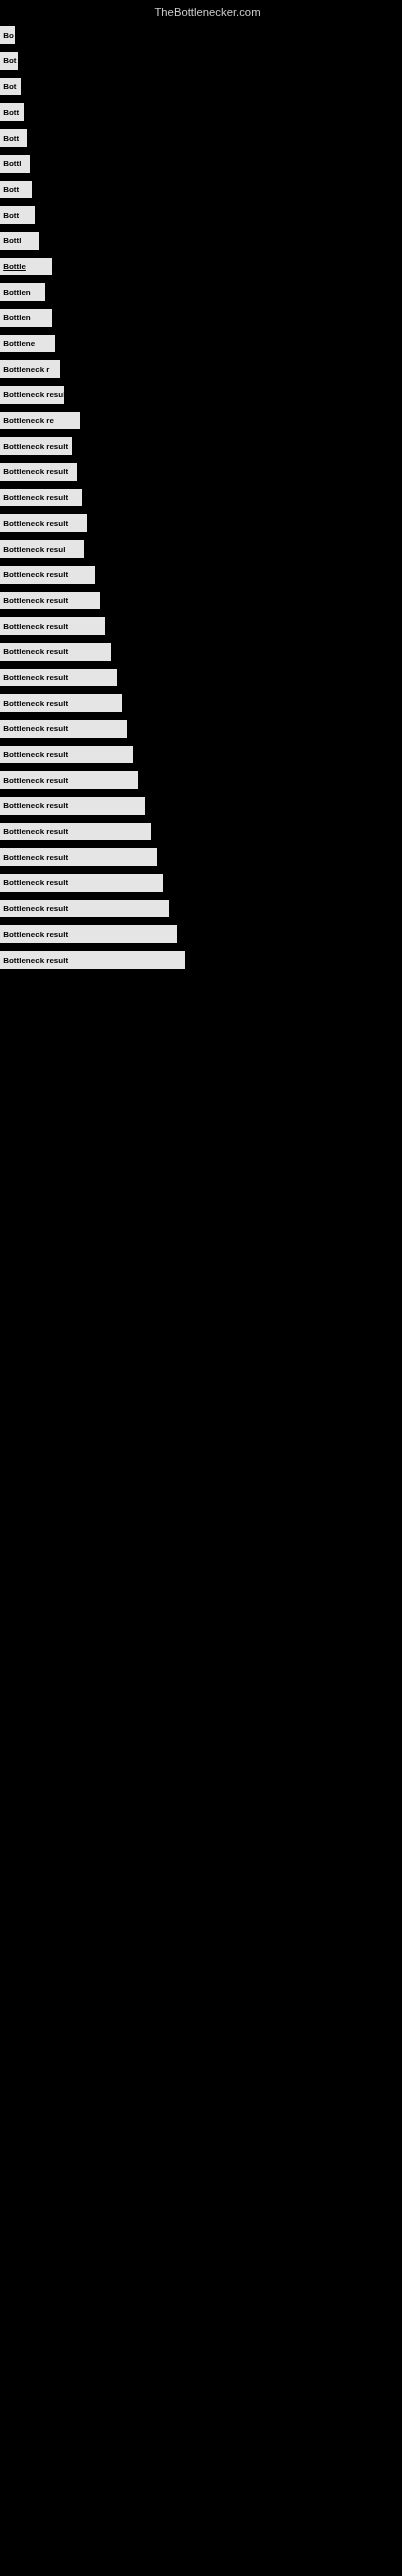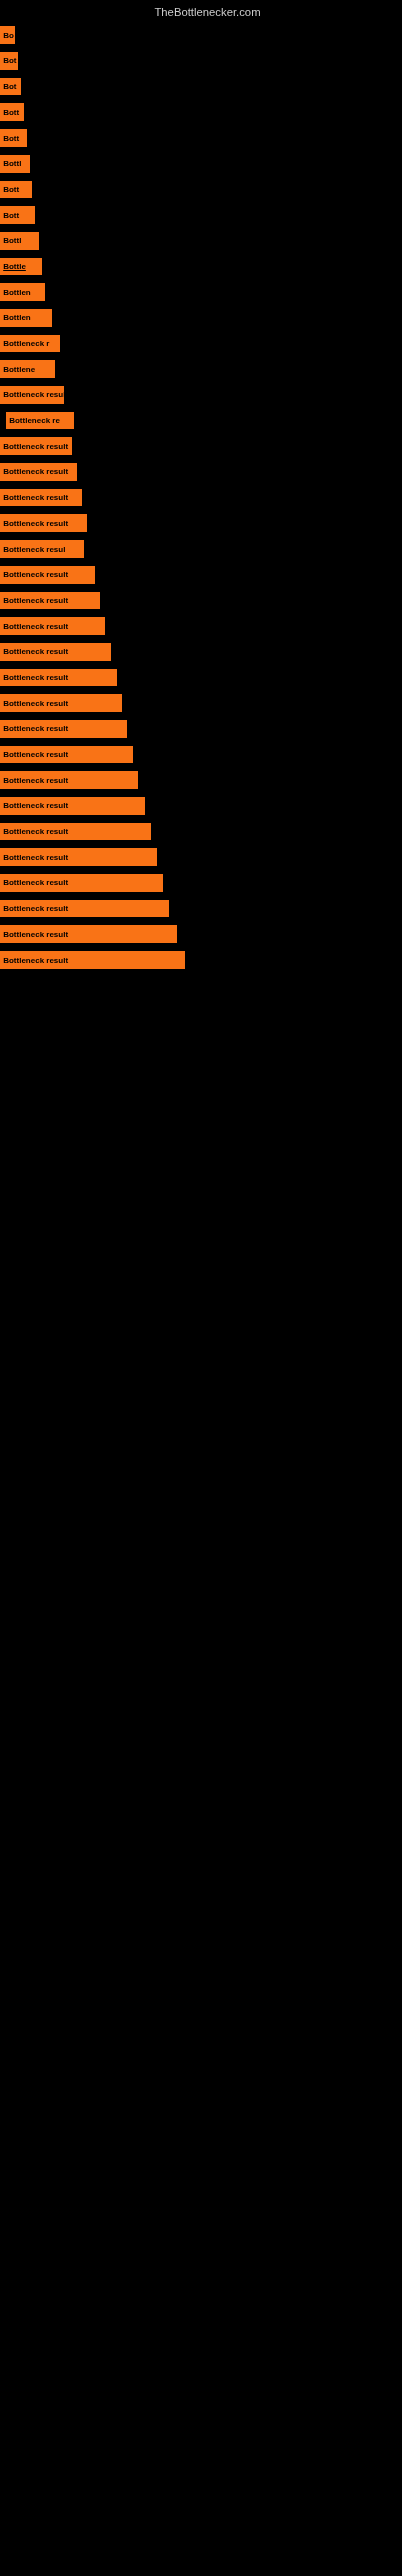--- a/index.html
+++ b/index.html
@@ -35,21 +35,21 @@
     }
 
     .bar-row {
       display: flex;
       align-items: center;
       margin-bottom: 3.2px;
       height: 22.5px;
     }
 
     .bar {
-      background-color: #f97316;
+      background-color: #e5e5e5;
       height: 17.7px;
       display: flex;
       align-items: center;
       padding-left: 3.2px;
       white-space: nowrap;
       overflow: hidden;
     }
 
     .bar-label {
       color: #000000;
@@ -102,51 +102,51 @@
       <div class="bar" style="width: 35px;">
         <span class="bar-label">Bott</span>
       </div>
     </div>
     <div class="bar-row">
       <div class="bar" style="width: 39px;">
         <span class="bar-label">Bottl</span>
       </div>
     </div>
     <div class="bar-row">
-      <div class="bar" style="width: 42px; text-decoration: underline;">
+      <div class="bar" style="width: 52px; text-decoration: underline;">
         <span class="bar-label">Bottle</span>
       </div>
     </div>
     <div class="bar-row">
       <div class="bar" style="width: 45px;">
         <span class="bar-label">Bottlen</span>
       </div>
     </div>
     <div class="bar-row">
       <div class="bar" style="width: 52px;">
         <span class="bar-label">Bottlen</span>
       </div>
     </div>
     <div class="bar-row">
+      <div class="bar" style="width: 55px;">
+        <span class="bar-label">Bottlene</span>
+      </div>
+    </div>
+    <div class="bar-row">
       <div class="bar" style="width: 60px;">
         <span class="bar-label">Bottleneck r</span>
       </div>
     </div>
     <div class="bar-row">
-      <div class="bar" style="width: 55px;">
-        <span class="bar-label">Bottlene</span>
-      </div>
-    </div>
-    <div class="bar-row">
       <div class="bar" style="width: 64px;">
         <span class="bar-label">Bottleneck result</span>
       </div>
     </div>
     <div class="bar-row">
-      <div class="bar" style="width: 68px; margin-left: 6px;">
+      <div class="bar" style="width: 80px;">
         <span class="bar-label">Bottleneck re</span>
       </div>
     </div>
     <div class="bar-row">
       <div class="bar" style="width: 72px;">
         <span class="bar-label">Bottleneck result</span>
       </div>
     </div>
     <div class="bar-row">
       <div class="bar" style="width: 77px;">

